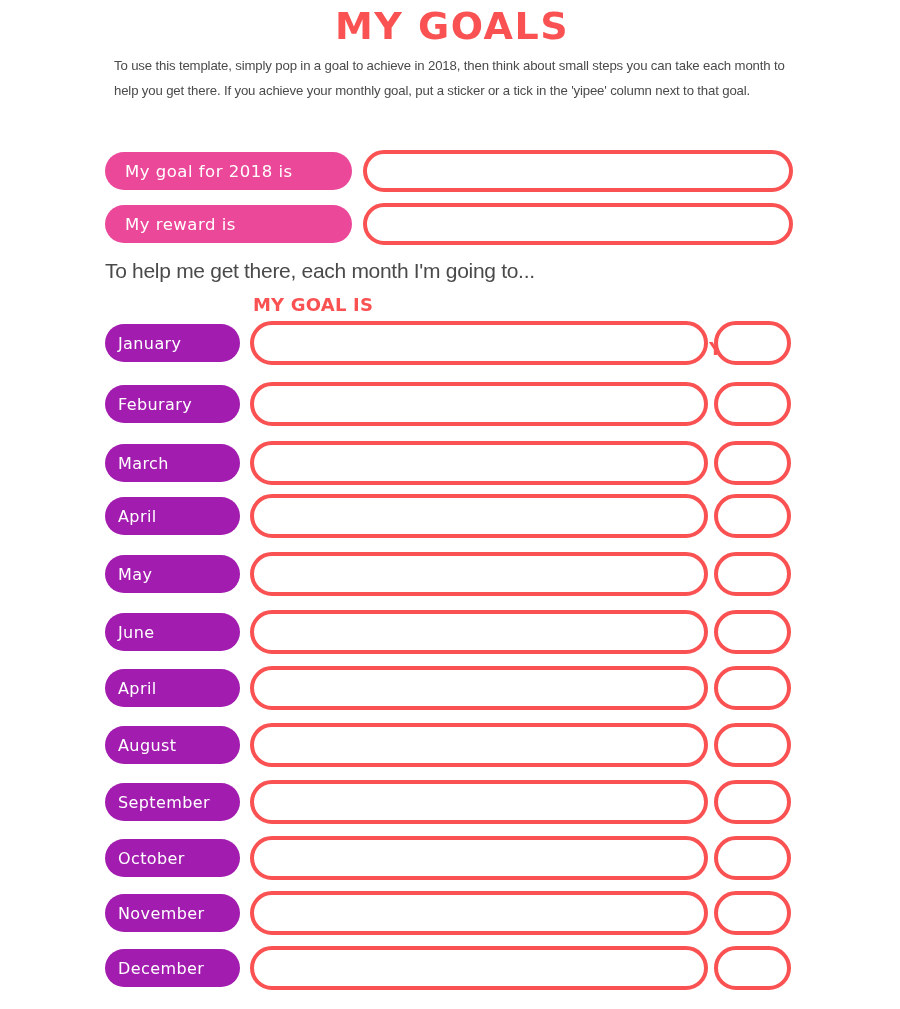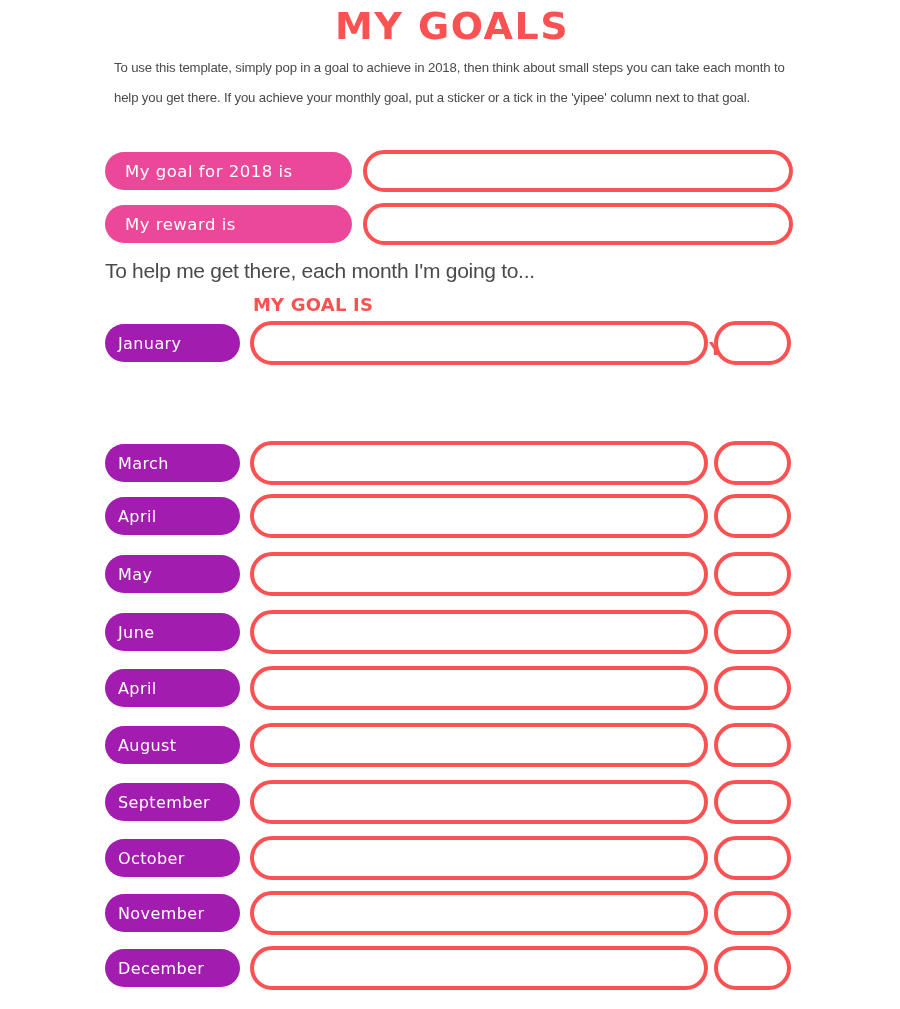--- a/index.html
+++ b/index.html
@@ -33,21 +33,21 @@
     font-family: "DejaVu Sans", sans-serif;
   }
 
   
   .intro {
     position: absolute;
     top: 53px;
     left: 114px;
     width: 672px;
     font-size: 13.2px;
-    line-height: 30px;
+    line-height: 25px;
     color: #4a4a4a;
     font-family: "Liberation Sans", sans-serif;
     letter-spacing: -0.15px;
   }
 
   
   .top-row {
     position: absolute;
     left: 105px;
     height: 38px;
@@ -176,20 +176,25 @@
 
   <div class="col-head goal">MY GOAL IS</div>
   <div class="col-head yipee">YIPEE!</div>
 
   <div class="month-row" style="top:321px">
     <div class="month-pill">January</div>
     <div class="month-input"></div>
     <div class="yipee-box"></div>
   </div>
 
+  <div class="month-row" style="top:382px">
+    <div class="month-pill">Feburary</div>
+    <div class="month-input"></div>
+    <div class="yipee-box"></div>
+  </div>
 
   <div class="month-row" style="top:441px">
     <div class="month-pill">March</div>
     <div class="month-input"></div>
     <div class="yipee-box"></div>
   </div>
 
   <div class="month-row" style="top:494px">
     <div class="month-pill">April</div>
     <div class="month-input"></div>

